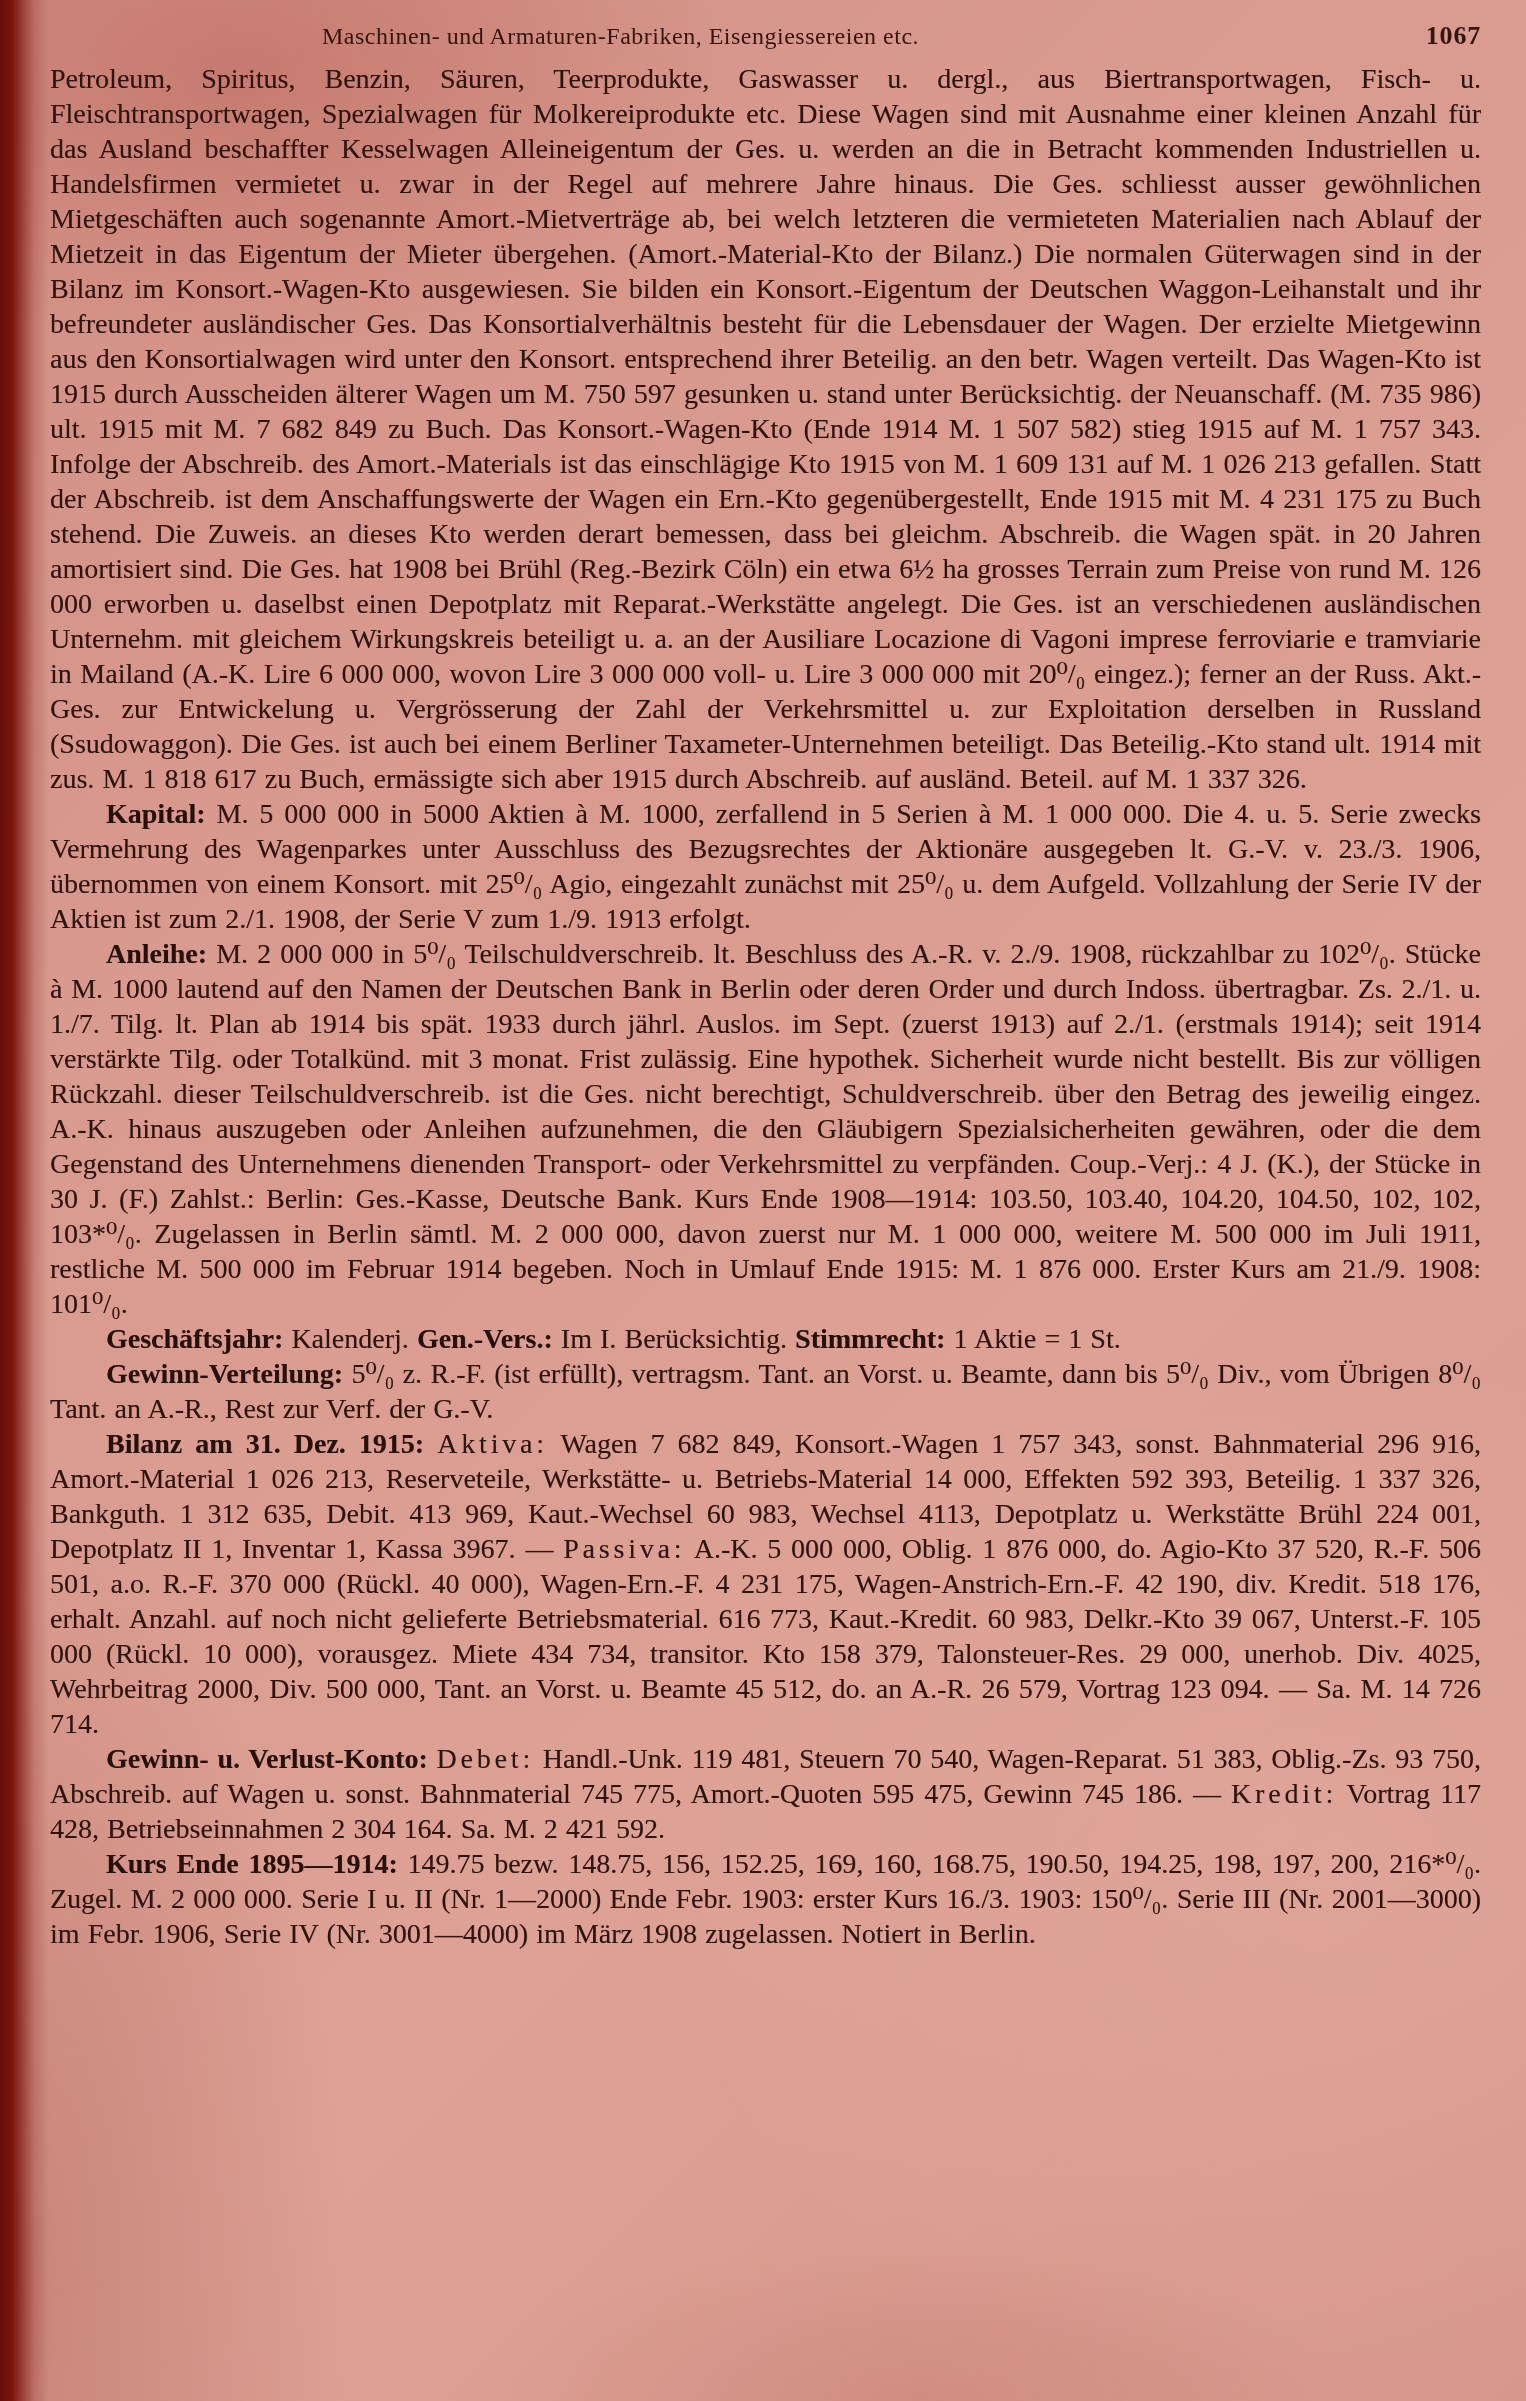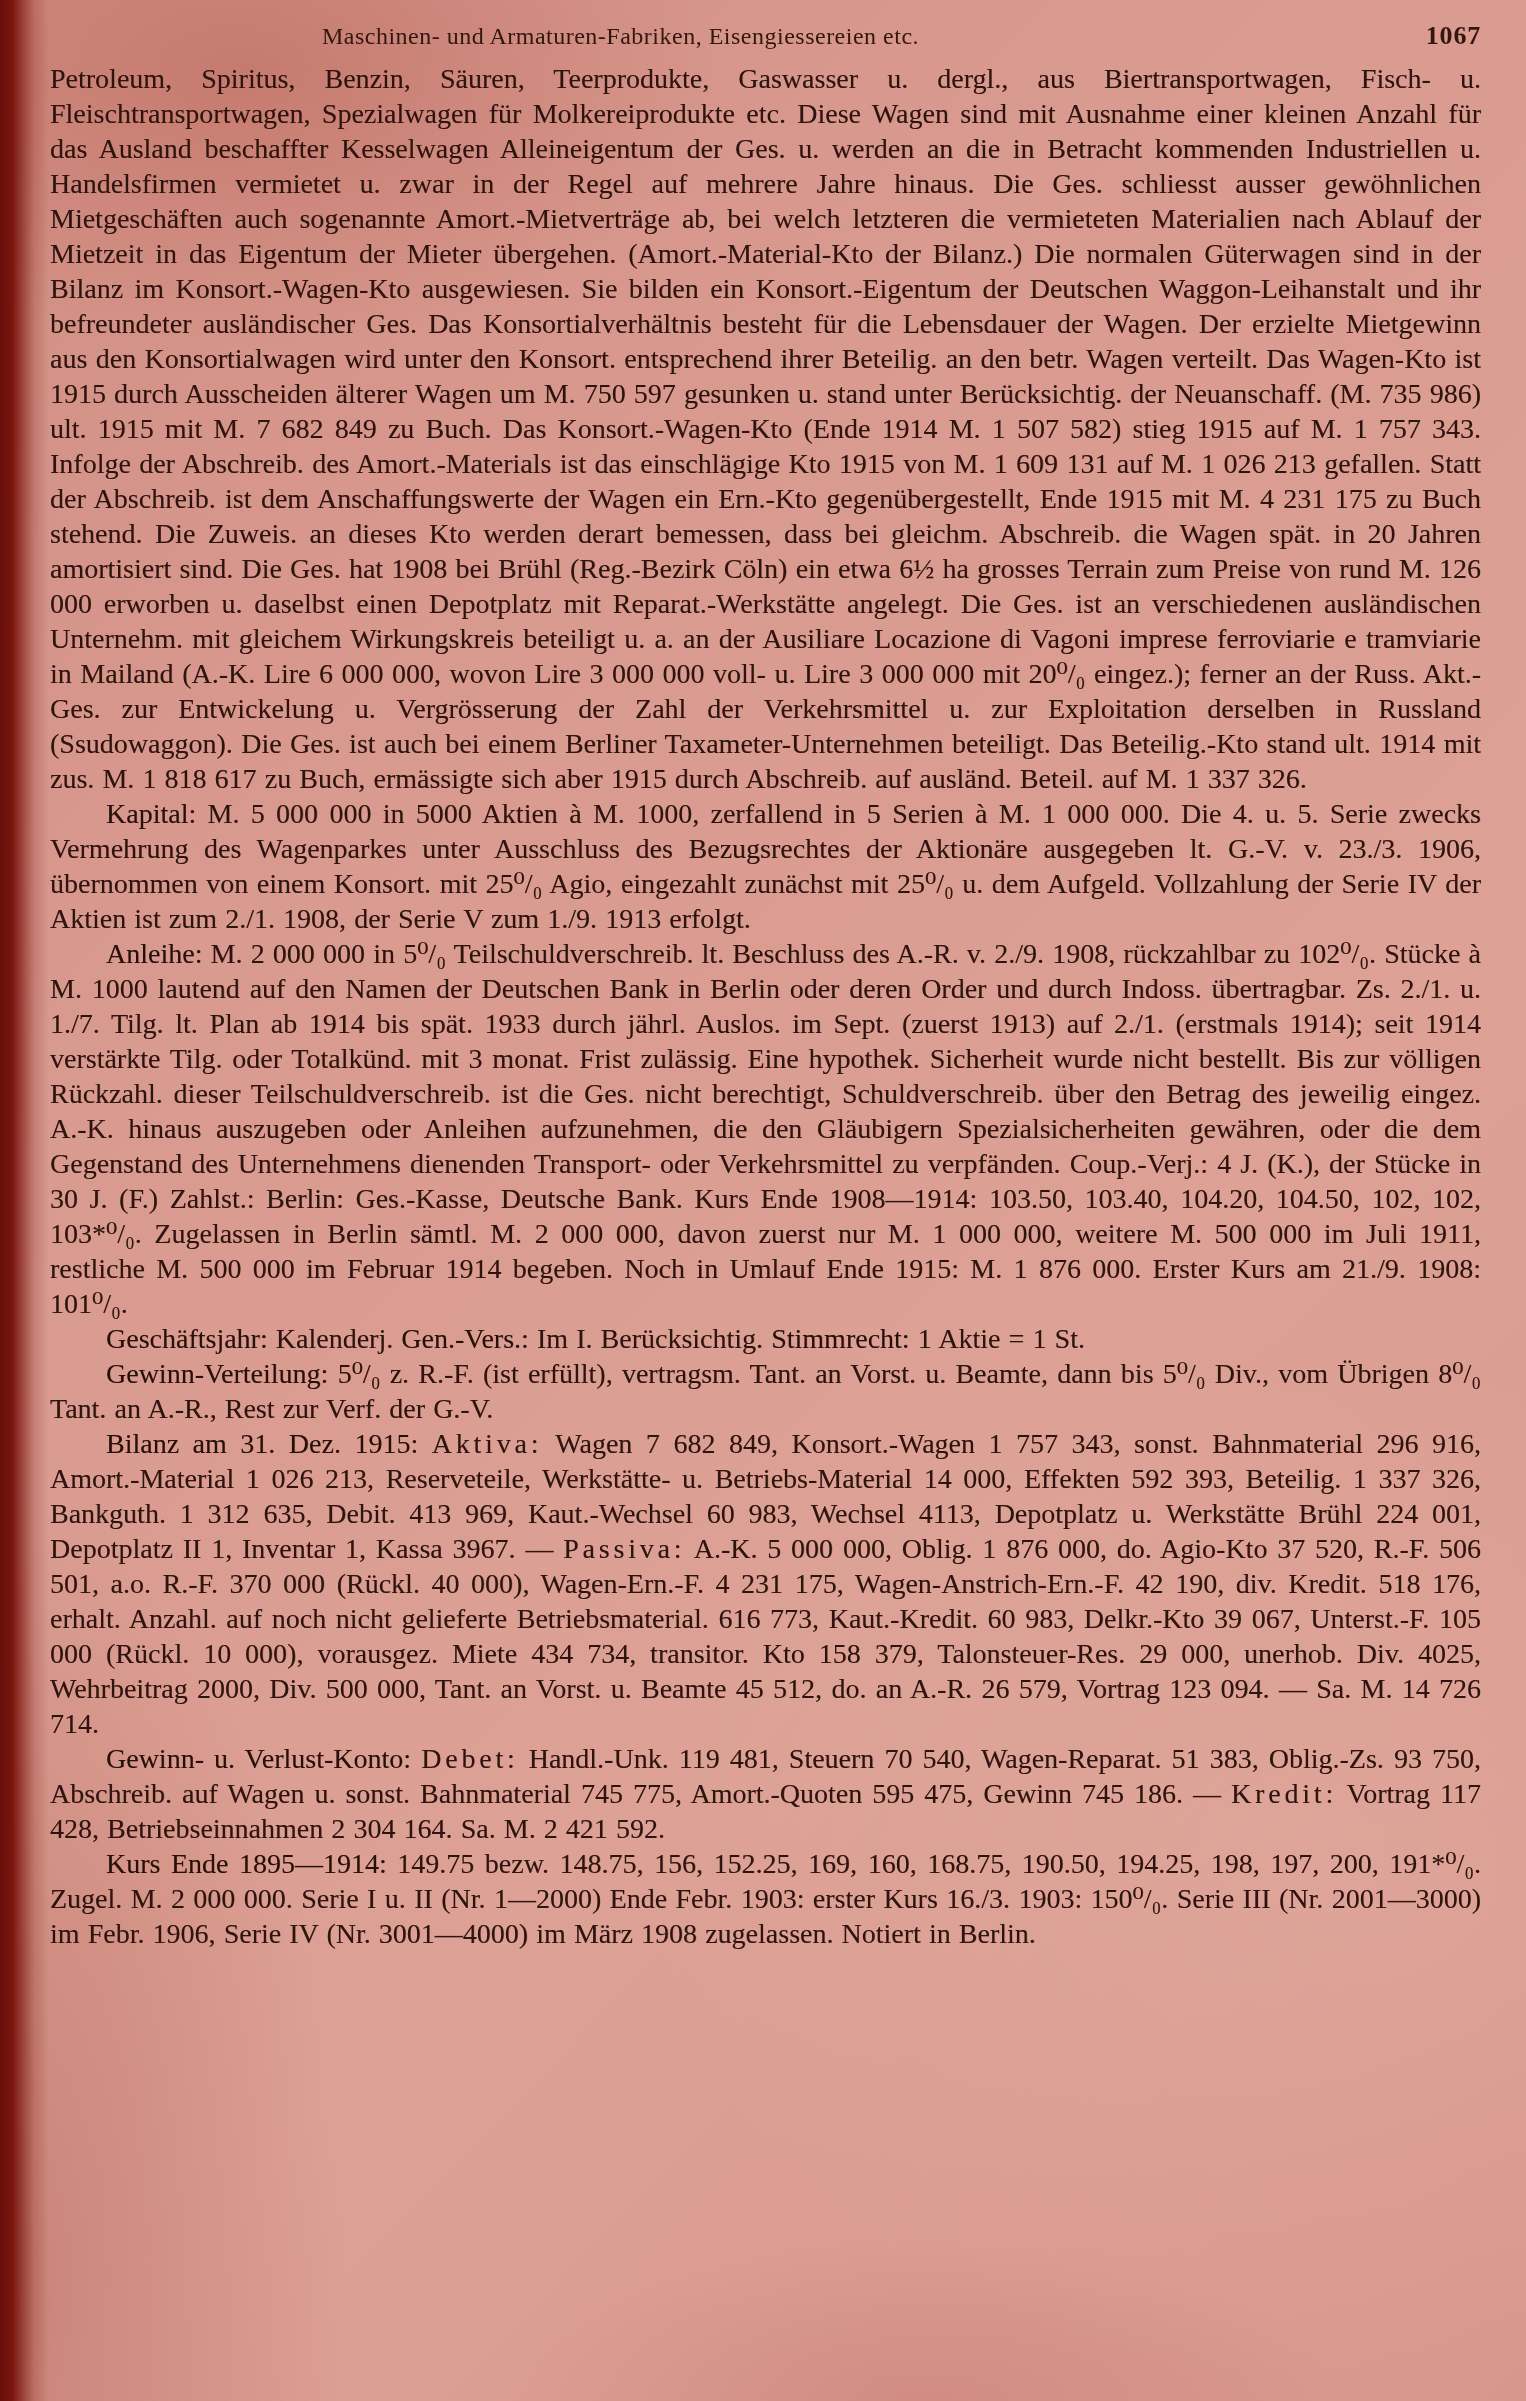--- a/index.html
+++ b/index.html
@@ -42,21 +42,21 @@
     margin-top: 10px;
     font-size: 28px;
     line-height: 35px;
     text-align: justify;
     word-spacing: 1.1px;
     text-shadow: 0.3px 0.4px 0.6px rgba(40,14,9,0.35);
     -webkit-hyphens: auto; hyphens: auto;
   }
   p.para { margin: 0; text-indent: 56px; }
   p.para.no-indent { text-indent: 0; }
-  .lead { font-weight: normal; color: #27100a; }
+  .lead { font-weight: bold; color: #27100a; }
   .spaced { letter-spacing: 3.8px; }
 </style>
 </head>
 <body>
 
 <div class="page">
   <div class="binding-edge"></div>
   <div class="content">
 
     <div class="running-header">
@@ -73,18 +73,18 @@
       <p class="para"><b class="lead">Anleihe:</b><span> M. 2 000 000 in 5⁰/₀ Teilschuldverschreib. lt. Beschluss des A.-R. v. 2./9. 1908, rückzahlbar zu 102⁰/₀. Stücke à M. 1000 lautend auf den Namen der Deutschen Bank in Berlin oder deren Order und durch Indoss. übertragbar. Zs. 2./1. u. 1./7. Tilg. lt. Plan ab 1914 bis spät. 1933 durch jährl. Auslos. im Sept. (zuerst 1913) auf 2./1. (erstmals 1914); seit 1914 verstärkte Tilg. oder Totalkünd. mit 3 monat. Frist zulässig. Eine hypothek. Sicherheit wurde nicht bestellt. Bis zur völligen Rückzahl. dieser Teilschuldverschreib. ist die Ges. nicht berechtigt, Schuldverschreib. über den Betrag des jeweilig eingez. A.-K. hinaus auszugeben oder Anleihen aufzunehmen, die den Gläubigern Spezialsicherheiten gewähren, oder die dem Gegenstand des Unternehmens dienenden Transport- oder Verkehrsmittel zu verpfänden. Coup.-Verj.: 4 J. (K.), der Stücke in 30 J. (F.) Zahlst.: Berlin: Ges.-Kasse, Deutsche Bank. Kurs Ende 1908—1914: 103.50, 103.40, 104.20, 104.50, 102, 102, 103*⁰/₀. Zugelassen in Berlin sämtl. M. 2 000 000, davon zuerst nur M. 1 000 000, weitere M. 500 000 im Juli 1911, restliche M. 500 000 im Februar 1914 begeben. Noch in Umlauf Ende 1915: M. 1 876 000. Erster Kurs am 21./9. 1908: 101⁰/₀.</span></p>
 
       <p class="para"><b class="lead">Geschäftsjahr:</b><span> Kalenderj. </span><b class="lead">Gen.-Vers.:</b><span> Im I. Berücksichtig. </span><b class="lead">Stimmrecht:</b><span> 1 Aktie = 1 St.</span></p>
 
       <p class="para"><b class="lead">Gewinn-Verteilung:</b><span> 5⁰/₀ z. R.-F. (ist erfüllt), vertragsm. Tant. an Vorst. u. Beamte, dann bis 5⁰/₀ Div., vom Übrigen 8⁰/₀ Tant. an A.-R., Rest zur Verf. der G.-V.</span></p>
 
       <p class="para"><b class="lead">Bilanz am 31. Dez. 1915: </b><span class="spaced">Aktiva:</span><span> Wagen 7 682 849, Konsort.-Wagen 1 757 343, sonst. Bahnmaterial 296 916, Amort.-Material 1 026 213, Reserveteile, Werkstätte- u. Betriebs-Material 14 000, Effekten 592 393, Beteilig. 1 337 326, Bankguth. 1 312 635, Debit. 413 969, Kaut.-Wechsel 60 983, Wechsel 4113, Depotplatz u. Werkstätte Brühl 224 001, Depotplatz II 1, Inventar 1, Kassa 3967. — </span><span class="spaced">Passiva:</span><span> A.-K. 5 000 000, Oblig. 1 876 000, do. Agio-Kto 37 520, R.-F. 506 501, a.o. R.-F. 370 000 (Rückl. 40 000), Wagen-Ern.-F. 4 231 175, Wagen-Anstrich-Ern.-F. 42 190, div. Kredit. 518 176, erhalt. Anzahl. auf noch nicht gelieferte Betriebsmaterial. 616 773, Kaut.-Kredit. 60 983, Delkr.-Kto 39 067, Unterst.-F. 105 000 (Rückl. 10 000), vorausgez. Miete 434 734, transitor. Kto 158 379, Talonsteuer-Res. 29 000, unerhob. Div. 4025, Wehrbeitrag 2000, Div. 500 000, Tant. an Vorst. u. Beamte 45 512, do. an A.-R. 26 579, Vortrag 123 094. — Sa. M. 14 726 714.</span></p>
 
       <p class="para"><b class="lead">Gewinn- u. Verlust-Konto: </b><span class="spaced">Debet:</span><span> Handl.-Unk. 119 481, Steuern 70 540, Wagen-Reparat. 51 383, Oblig.-Zs. 93 750, Abschreib. auf Wagen u. sonst. Bahnmaterial 745 775, Amort.-Quoten 595 475, Gewinn 745 186. — </span><span class="spaced">Kredit:</span><span> Vortrag 117 428, Betriebseinnahmen 2 304 164. Sa. M. 2 421 592.</span></p>
 
-      <p class="para"><b class="lead">Kurs Ende 1895—1914:</b><span> 149.75 bezw. 148.75, 156, 152.25, 169, 160, 168.75, 190.50, 194.25, 198, 197, 200, 191*⁰/₀. Zugel. M. 2 000 000. Serie I u. II (Nr. 1—2000) Ende Febr. 1903: erster Kurs 16./3. 1903: 150⁰/₀. Serie III (Nr. 2001—3000) im Febr. 1906, Serie IV (Nr. 3001—4000) im März 1908 zugelassen. Notiert in Berlin.</span></p>
+      <p class="para"><b class="lead">Kurs Ende 1895—1914:</b><span> 149.75 bezw. 148.75, 156, 152.25, 169, 160, 168.75, 190.50, 194.25, 198, 197, 200, 216*⁰/₀. Zugel. M. 2 000 000. Serie I u. II (Nr. 1—2000) Ende Febr. 1903: erster Kurs 16./3. 1903: 150⁰/₀. Serie III (Nr. 2001—3000) im Febr. 1906, Serie IV (Nr. 3001—4000) im März 1908 zugelassen. Notiert in Berlin.</span></p>
 
     </div>
   </div>
 </div>
 
 
 </body></html>

